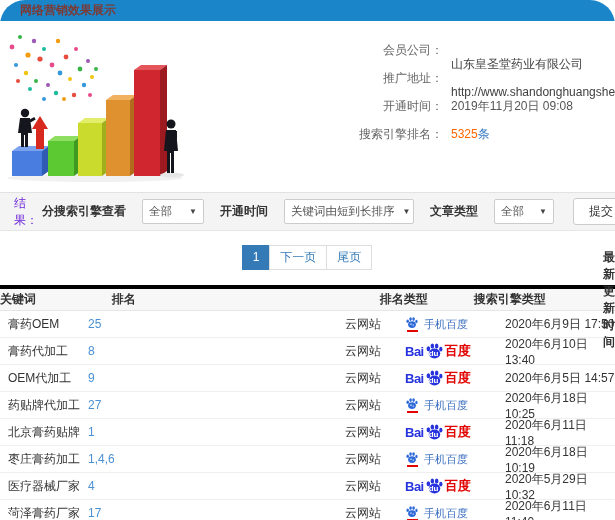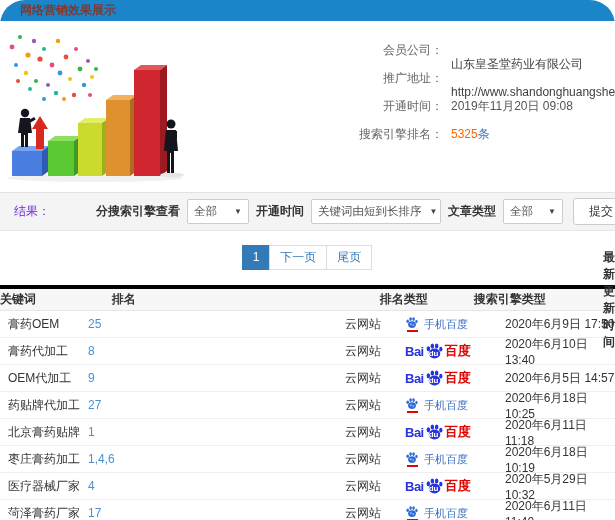--- a/index.html
+++ b/index.html
@@ -19,21 +19,21 @@
   .info-row .lbl { width:253px; text-align:right; color:#666; }
   .info-row .val { margin-left:8px; color:#555; }
   .info-row a.val { color:#404040; text-decoration:none; cursor:pointer;margin-top:28px; }
   .info-row .num { margin-left:8px; color:#ff6600; }
   .info-row .suffix { color:#3b7cc4; }
 
   
   .filter-bar { height:39px; background:#f4f4f4; border-top:1px solid #e2e2e2; border-bottom:1px solid #e7e7e7;
                 display:flex; align-items:center; padding:0 0 0 14px; font-size:12px; }
   .filter-bar .result-lbl { color:#6d28d9; }
-  .filter-controls { margin-left:auto; display:flex; align-items:center; gap:7px; }
+  .filter-controls { margin-left:auto; display:flex; align-items:center; gap:16px; }
   .filter-controls .flabel { font-weight:bold; color:#333; white-space:nowrap; }
   .fselect { background:#fff; border:1px solid #ccc; border-radius:2px; height:25px; display:inline-flex;
              align-items:center; justify-content:space-between; padding:0 6px; color:#555; font-size:11.5px;
              cursor:pointer; white-space:nowrap; }
   .fselect .caret { font-size:8px; color:#444; margin-left:8px; }
   .s1 { width:62px; } .s2 { width:130px; } .s3 { width:60px; }
   .submit-btn { height:27px; background:#fff; border:1px solid #ccc; border-radius:3px; padding:0 15px;
                 font-size:12px; color:#333; cursor:pointer; margin-left:3px; margin-right:-14px; white-space:nowrap; }
 
   

